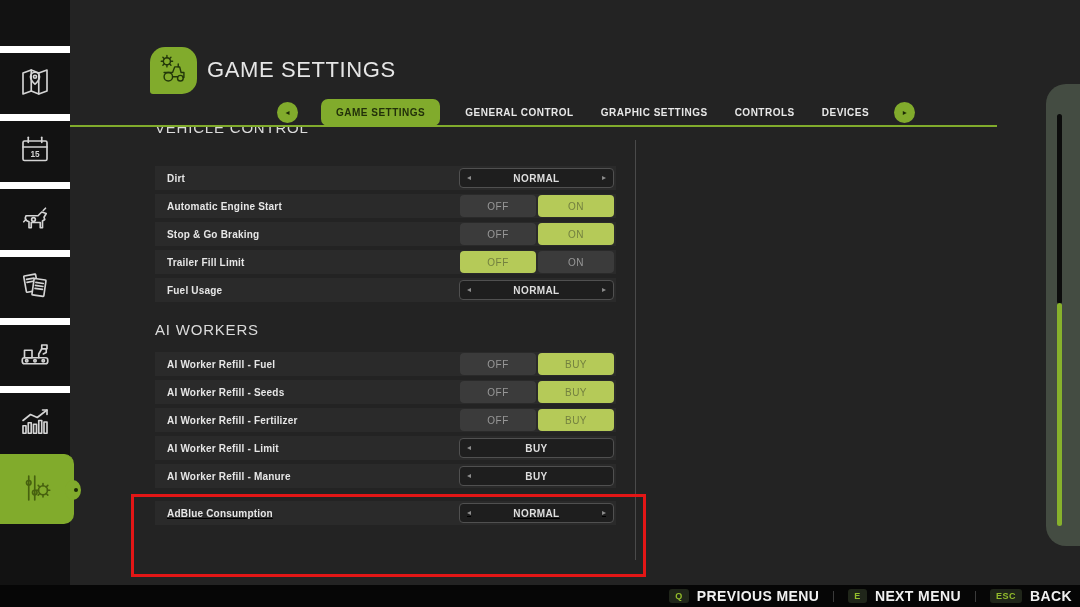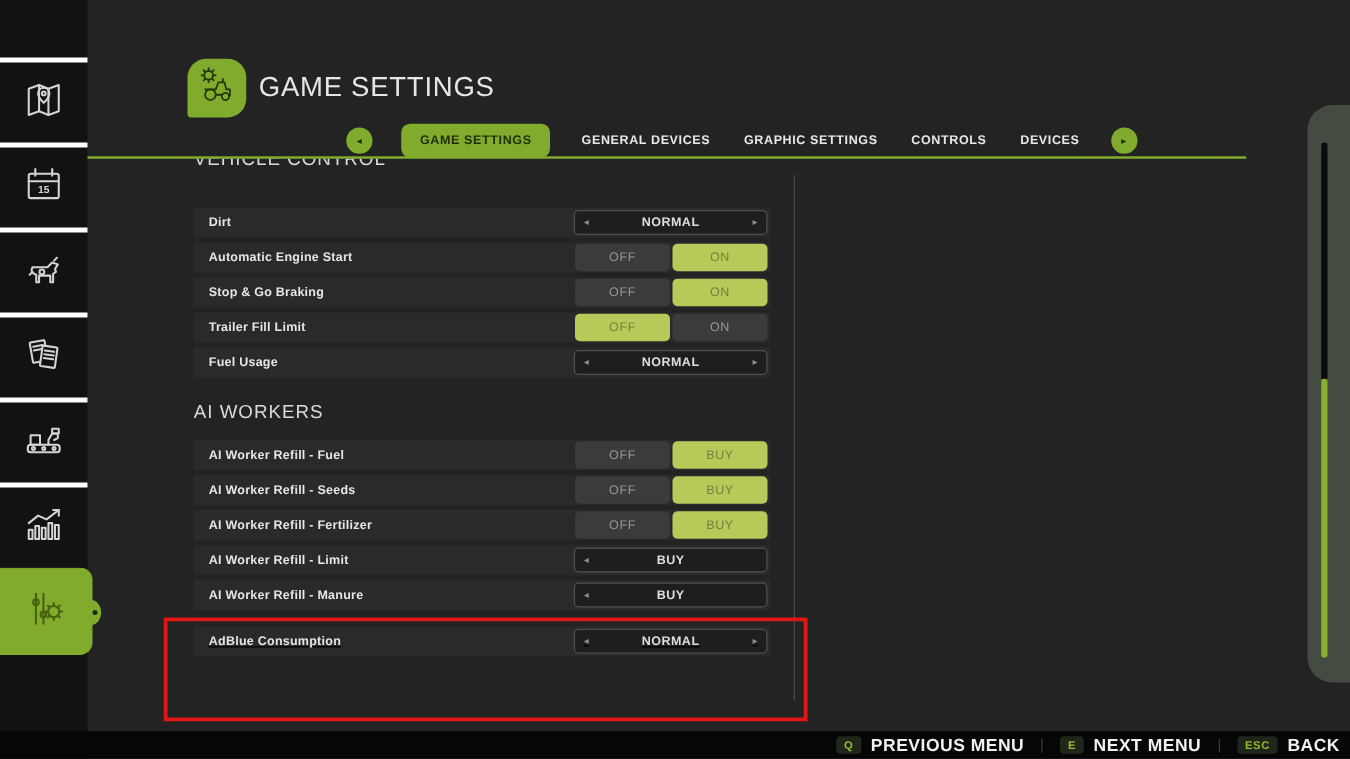--- a/index.html
+++ b/index.html
@@ -4,21 +4,21 @@
 <style>
   html,body{margin:0;padding:0;}
   body{
     width:1080px;height:607px;position:relative;overflow:hidden;
     background:#232323;font-family:"Liberation Sans",sans-serif;
     -webkit-font-smoothing:antialiased;
   }
   
   .sidebar{position:absolute;left:0;top:0;width:70px;height:607px;background:#121212;}
   .side-cell{width:70px;height:68px;display:flex;align-items:center;justify-content:center;
-    border-top:4px solid #ffffff;box-sizing:border-box;}
+    border-top:7px solid #ffffff;box-sizing:border-box;}
   .side-top{height:46px;border-top:none;}
   .side-cell svg{width:36px;height:36px;stroke:#d4d4d4;fill:none;stroke-width:2.2;stroke-linecap:round;stroke-linejoin:round;}
   .side-cell.active{background:#81ab2c;border-top:1px solid #81ab2c;width:74px;
     border-radius:0 10px 10px 0;position:relative;height:70px;}
   .side-cell.active svg{stroke:#47610f;}
   .side-notch{position:absolute;right:-7px;top:50%;margin-top:-10px;width:16px;height:20px;
     background:#81ab2c;border-radius:50%;}
   .side-dot{position:absolute;right:-4px;top:50%;margin-top:-2px;width:4px;height:4px;
     background:#1d2a06;border-radius:50%;}
   .cal-num{font:bold 11px "Liberation Sans",sans-serif;fill:#d4d4d4;stroke:none;}
@@ -188,21 +188,21 @@
       </svg>
   </span>
 </div>
 <div class="page-title">GAME SETTINGS</div>
 
 <div class="tabbar">
   <div class="tab-circle">
       <span>◂</span>
     </div>
   <div class="tab active">GAME SETTINGS</div>
-  <div class="tab">GENERAL DEVICES</div>
+  <div class="tab">GENERAL CONTROL</div>
   <div class="tab">GRAPHIC SETTINGS</div>
   <div class="tab">CONTROLS</div>
   <div class="tab">DEVICES</div>
   <div class="tab-circle">
       <span>▸</span>
     </div>
 </div>
 <div class="tab-underline"></div>
 
 <div class="panel-viewport">

